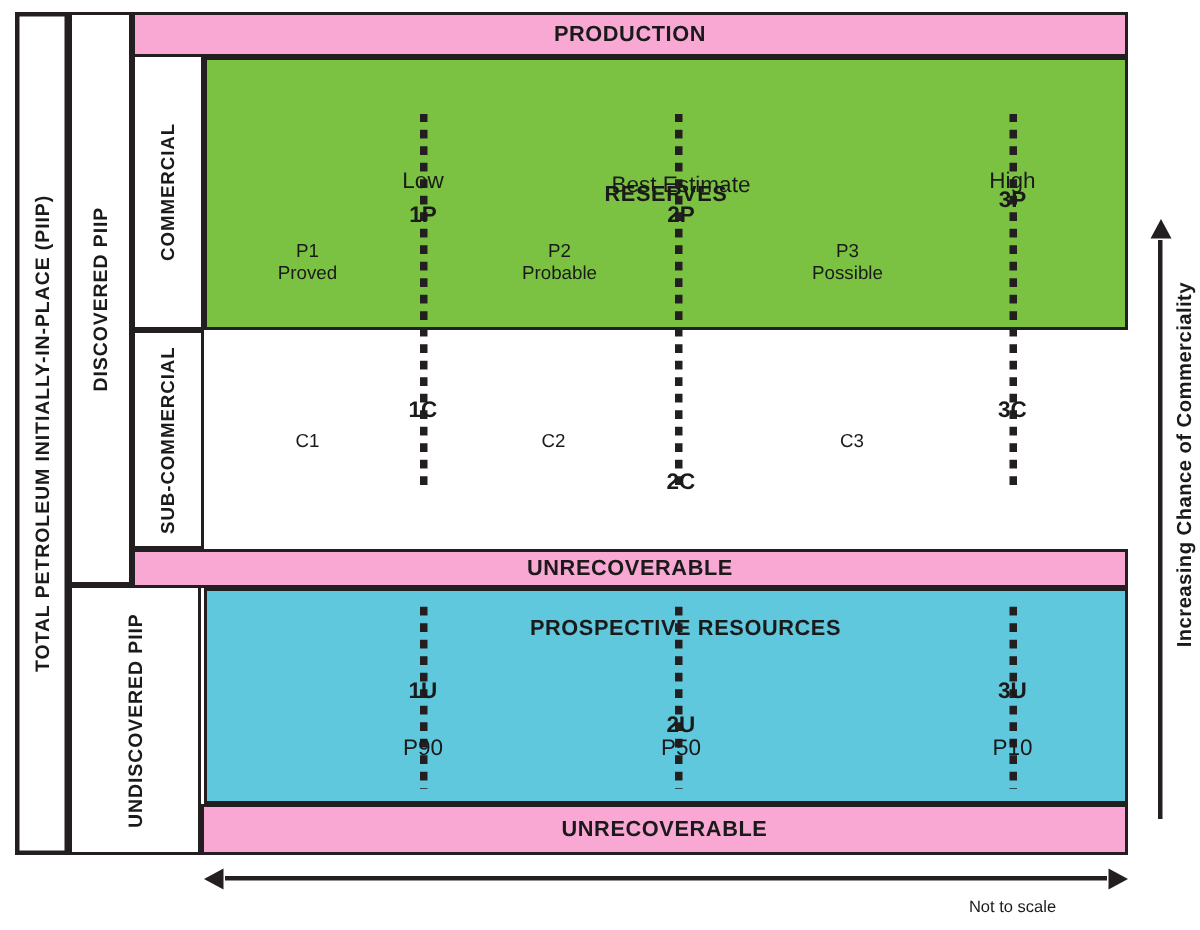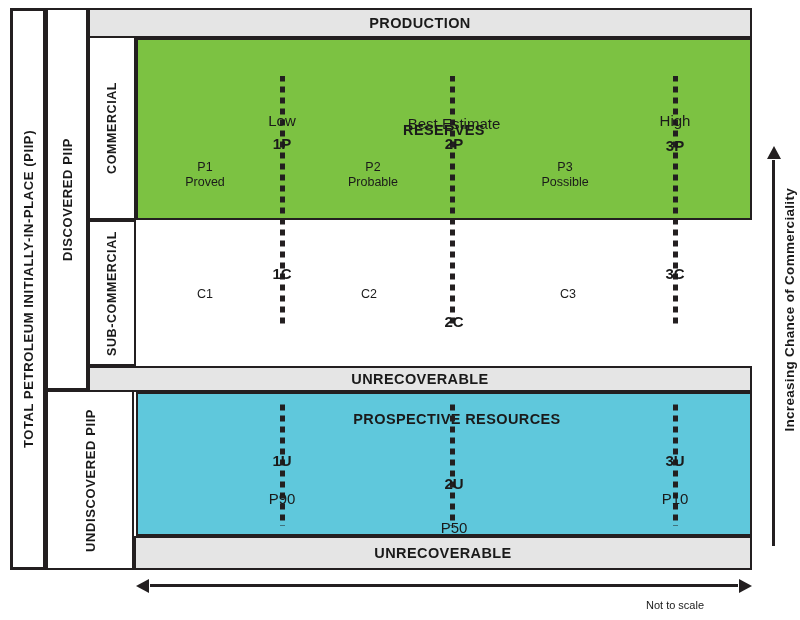--- a/index.html
+++ b/index.html
@@ -35,21 +35,21 @@
     background-image:linear-gradient(#231f20 55%, rgba(0,0,0,0) 0%);
     background-position:center;
     background-size:5px 11px;
     background-repeat:repeat-y;
   }
 
   .tick-label{position:absolute;text-align:center;font-size:15px;white-space:nowrap;transform:translateX(-50%);}
   .tick-code{position:absolute;text-align:center;font-size:15px;font-weight:bold;white-space:nowrap;transform:translateX(-50%);}
   .cell-label{position:absolute;text-align:center;font-size:12.5px;line-height:15px;white-space:nowrap;transform:translateX(-50%);}
 
-  .plain-row{border:2.5px solid #231f20;background:#e5e5e5;
+  .plain-row{border:2.5px solid #231f20;background:#f9a8d4;
     display:flex;align-items:center;justify-content:center;
     font-weight:bold;font-size:14.5px;letter-spacing:.4px;}
 
   
   .harrow{position:absolute;height:3px;background:#231f20;}
   .harrow:before,.harrow:after{
     content:"";position:absolute;top:50%;width:0;height:0;
     border-top:7px solid transparent;border-bottom:7px solid transparent;
   }
   .harrow:before{left:-1px;transform:translate(-100%,-50%);border-right:13px solid #231f20;}
@@ -106,21 +106,21 @@
   <div class="dotcol" style="left:280px;top:76px;height:252px;"></div>
   <div class="dotcol" style="left:450px;top:76px;height:252px;"></div>
   <div class="dotcol" style="left:673px;top:76px;height:252px;"></div>
 
   <div class="tick-label" style="left:282px;top:112px;">Low</div>
   <div class="tick-label" style="left:454px;top:115px;">Best Estimate</div>
   <div class="tick-label" style="left:675px;top:112px;">High</div>
 
   <div class="tick-code" style="left:282px;top:135px;">1P</div>
   <div class="tick-code" style="left:454px;top:135px;">2P</div>
-  <div class="tick-code" style="left:675px;top:137px;">3P</div>
+  <div class="tick-code" style="left:675px;top:125px;">3P</div>
 
   <div class="cell-label" style="left:205px;top:160px;">
     <div>P1</div>
     <div>Proved</div>
   </div>
   <div class="cell-label" style="left:373px;top:160px;">
     <div>P2</div>
     <div>Probable</div>
   </div>
   <div class="cell-label" style="left:565px;top:160px;">
@@ -147,21 +147,21 @@
 
   <div class="dotcol" style="left:280px;top:404px;height:122px;"></div>
   <div class="dotcol" style="left:450px;top:404px;height:122px;"></div>
   <div class="dotcol" style="left:673px;top:404px;height:122px;"></div>
 
   <div class="tick-code" style="left:282px;top:452px;">1U</div>
   <div class="tick-code" style="left:454px;top:452px;margin-top:23px;">2U</div>
   <div class="tick-code" style="left:675px;top:452px;">3U</div>
 
   <div class="tick-label" style="left:282px;top:490px;">P90</div>
-  <div class="tick-label" style="left:454px;top:490px;margin-top:29px;">P50</div>
+  <div class="tick-label" style="left:454px;top:490px;">P50</div>
   <div class="tick-label" style="left:675px;top:490px;">P10</div>
 
   <div class="abs plain-row" style="left:134px;top:536px;width:618px;height:34px;">
     <span>UNRECOVERABLE</span>
   </div>
 
   <div class="harrow" style="left:150px;top:584px;width:588px;"></div>
   <div class="small-note" style="left:620px;top:599px;width:110px;">Not to scale</div>
 
   <div class="varrow" style="left:772px;top:160px;height:386px;"></div>

